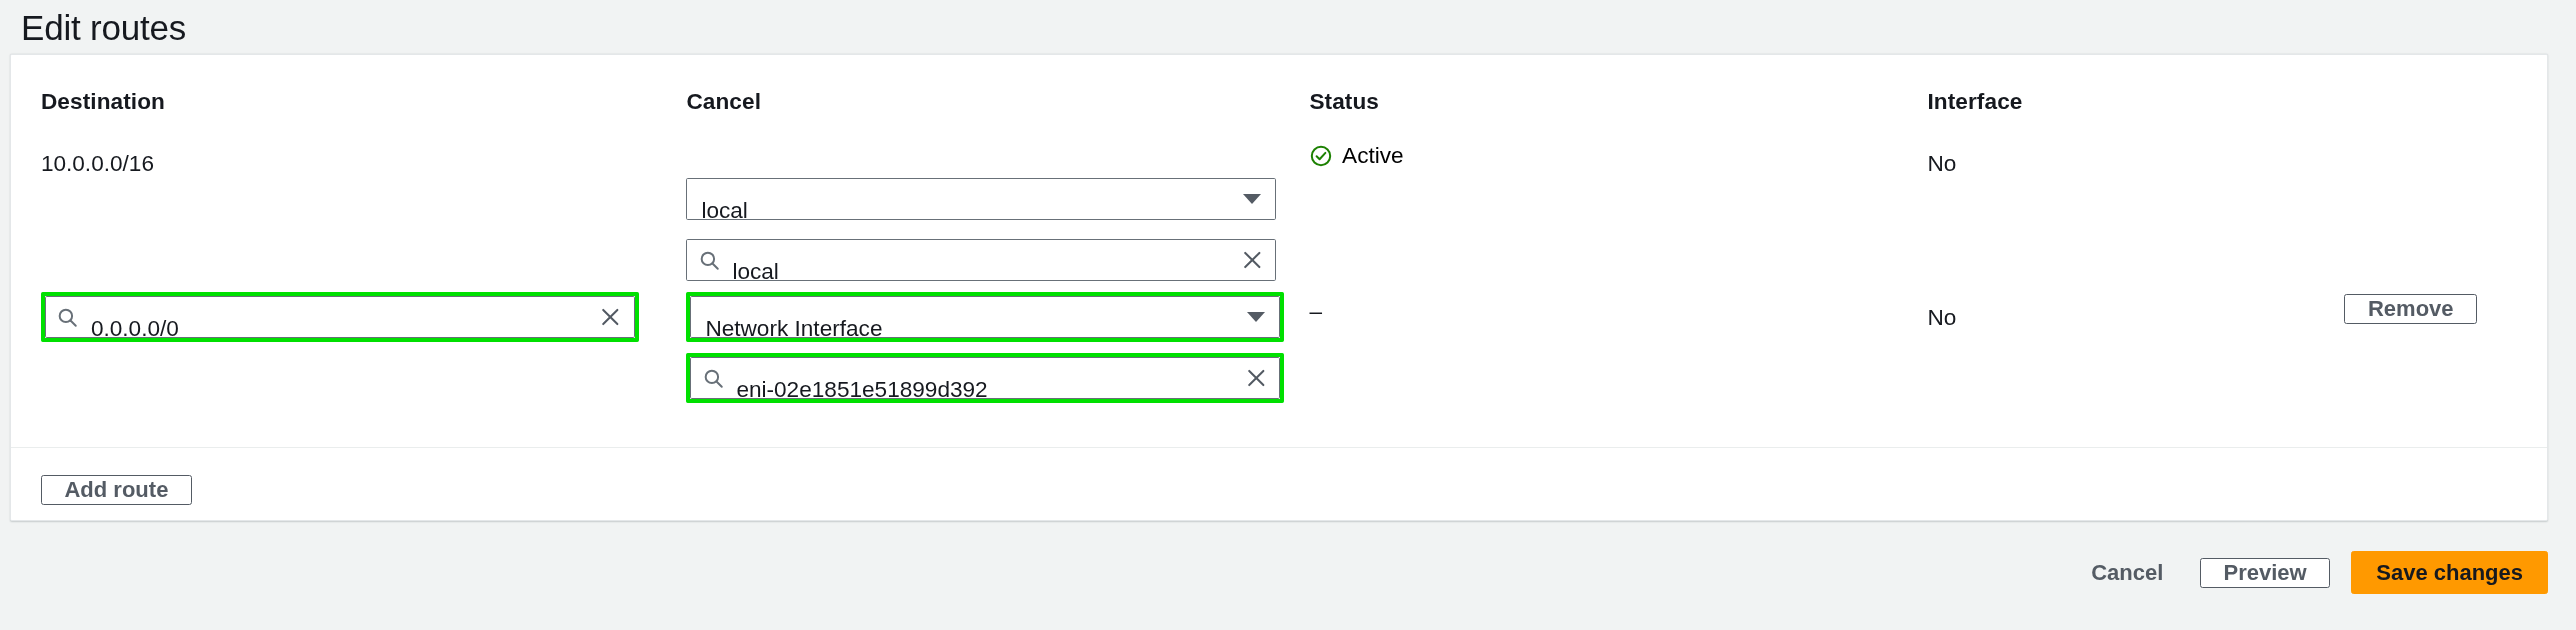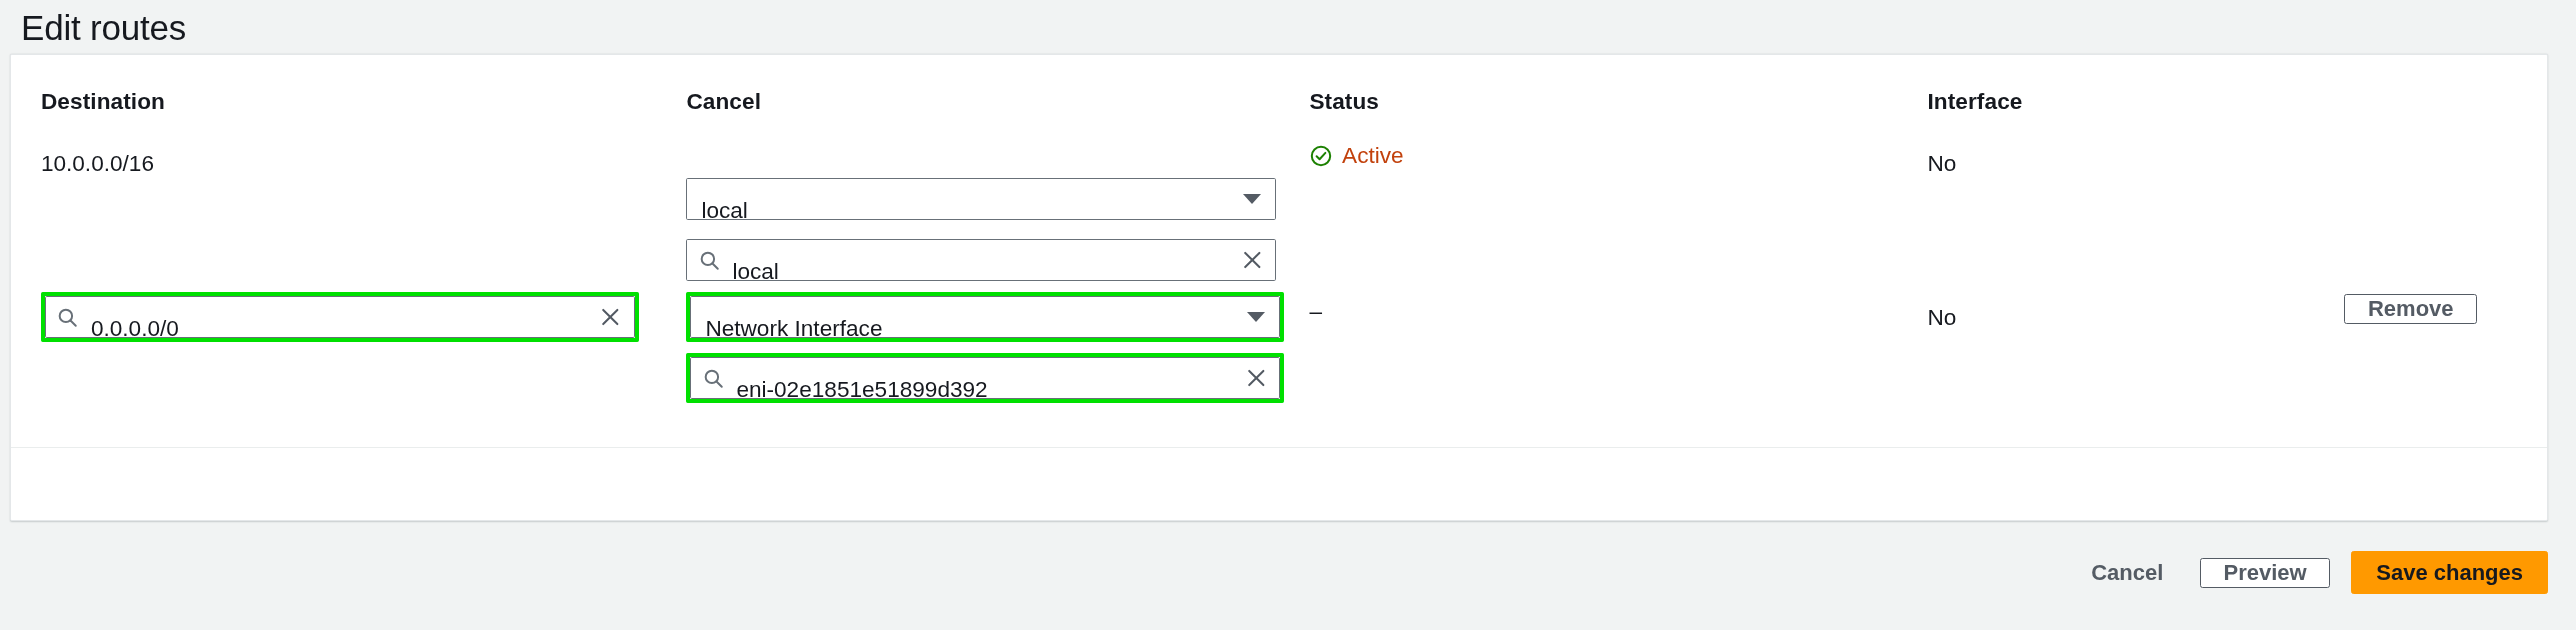--- a/index.html
+++ b/index.html
@@ -157,21 +157,21 @@
 
   .stack-top    { position: absolute; left: 0; top: 41px; }
   .stack-bottom { position: absolute; left: 0; top: 102px; }
 
   
   .status-active {
     display: flex;
     align-items: center;
     gap: 8.7px;
     font-size: 22.6px;
-    color: #c2410c;
+    color: #000000;
     padding-top: 7px;
     line-height: 1;
   }
   .status-icon { width: 24px; height: 24px; flex: 0 0 auto; }
   .status-icon svg { display: block; }
   .status-dash {
     font-size: 22.6px;
     color: #16191f;
     padding-top: 45px;
     line-height: 1;
@@ -382,20 +382,23 @@
           <button class="btn btn-normal">Remove</button>
         </div>
       </div>
 
     </div>
 
   </div>
 
   <div class="divider"></div>
 
+  <div class="add-route-wrap">
+    <button class="btn btn-normal">Add route</button>
+  </div>
 
 </div>
 
 <div class="footer">
   <button class="btn btn-link">Cancel</button>
   <button class="btn btn-normal">Preview</button>
   <button class="btn btn-primary">Save changes</button>
 </div>
 
 

